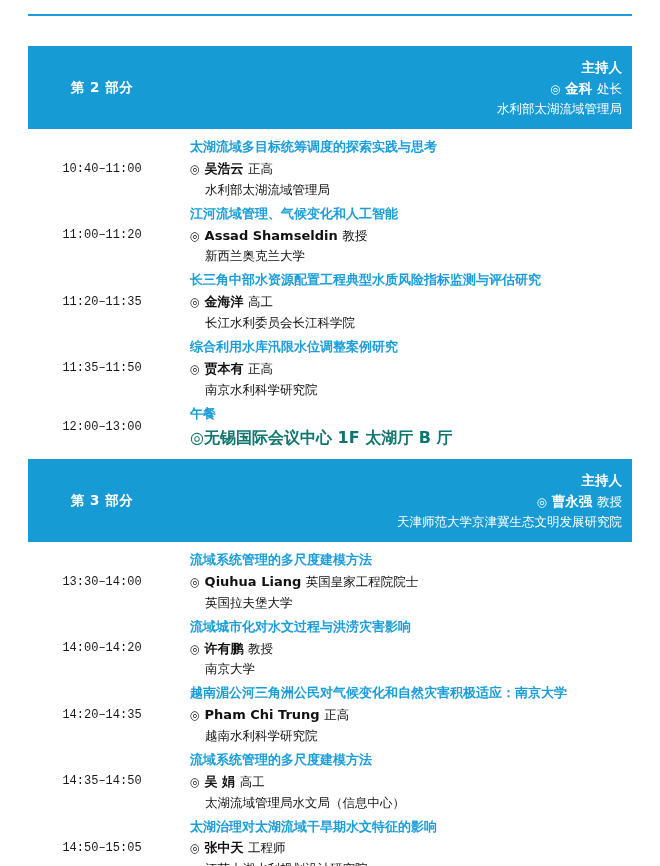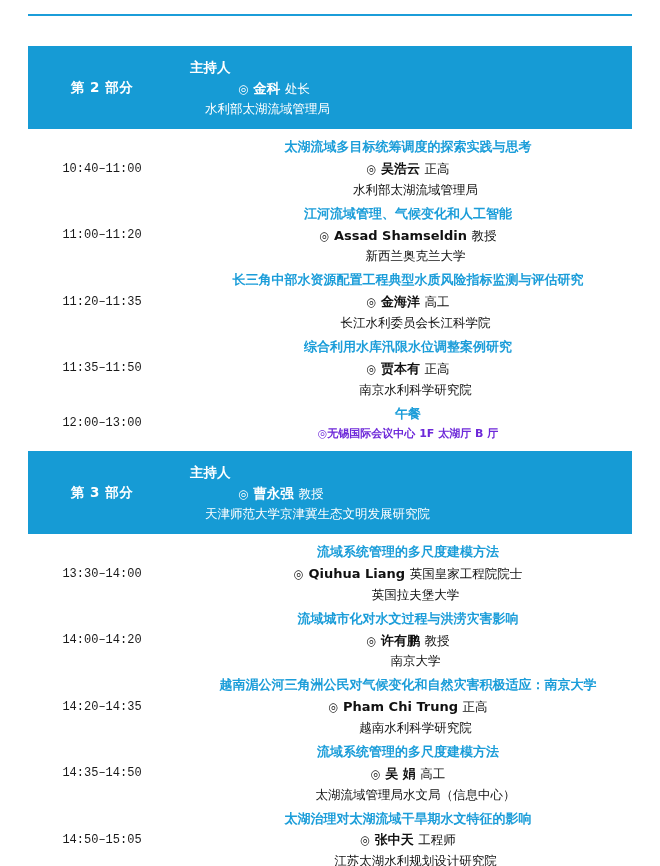--- a/index.html
+++ b/index.html
@@ -30,21 +30,21 @@
     margin: 30px 28px 0 28px;
     border-collapse: collapse;
     table-layout: fixed;
   }
   table.sched td { vertical-align: middle; padding: 0; }
 
   .col-time { width: 148px; }
   .col-body { width: 456px; }
 
   
-  tr.section td { background: #169bd5; }
+  tr.section td { background: #169bd5; text-align: right; }
   tr.section .time-cell {
     color: #ffffff;
     font-size: 13.5px;
     font-weight: bold;
     text-align: center;
     padding: 20px 8px;
     letter-spacing: .5px;
   }
   tr.section .body-cell {
     color: #ffffff;
@@ -73,43 +73,42 @@
   tr.talk .time-cell {
     color: #1a1a1a;
     font-size: 12px;
     text-align: center;
     white-space: nowrap;
     font-family: Liberation Mono, monospace;
   }
   tr.talk .body-cell {
     padding: 2px 6px 2px 14px;
     line-height: 1.6;
-    text-align: center;
   }
   .talk-title {
     color: #1b9dd9;
     font-size: 13px;
     font-weight: bold;
     margin-bottom: 1px;
   }
   .talk-speaker {
     color: #111111;
     font-size: 13px;
     font-weight: bold;
   }
   .talk-speaker .marker { font-weight: normal; font-size: 11.5px; color: #111; }
   .talk-speaker .role { font-weight: normal; font-size: 12.5px; }
   .talk-org {
     color: #111111;
     font-size: 12.5px;
     padding-left: 15px;
   }
   .lunch-line {
-    color: #6d28d9;
-    font-size: 11px;
+    color: #0f766e;
+    font-size: 16px;
     font-weight: bold;
   }
   .spacer-row td { height: 6px; }
 </style>
 </head>
 <body>
 
 <div class="page">
 
   <div class="rule rule-top"></div>

